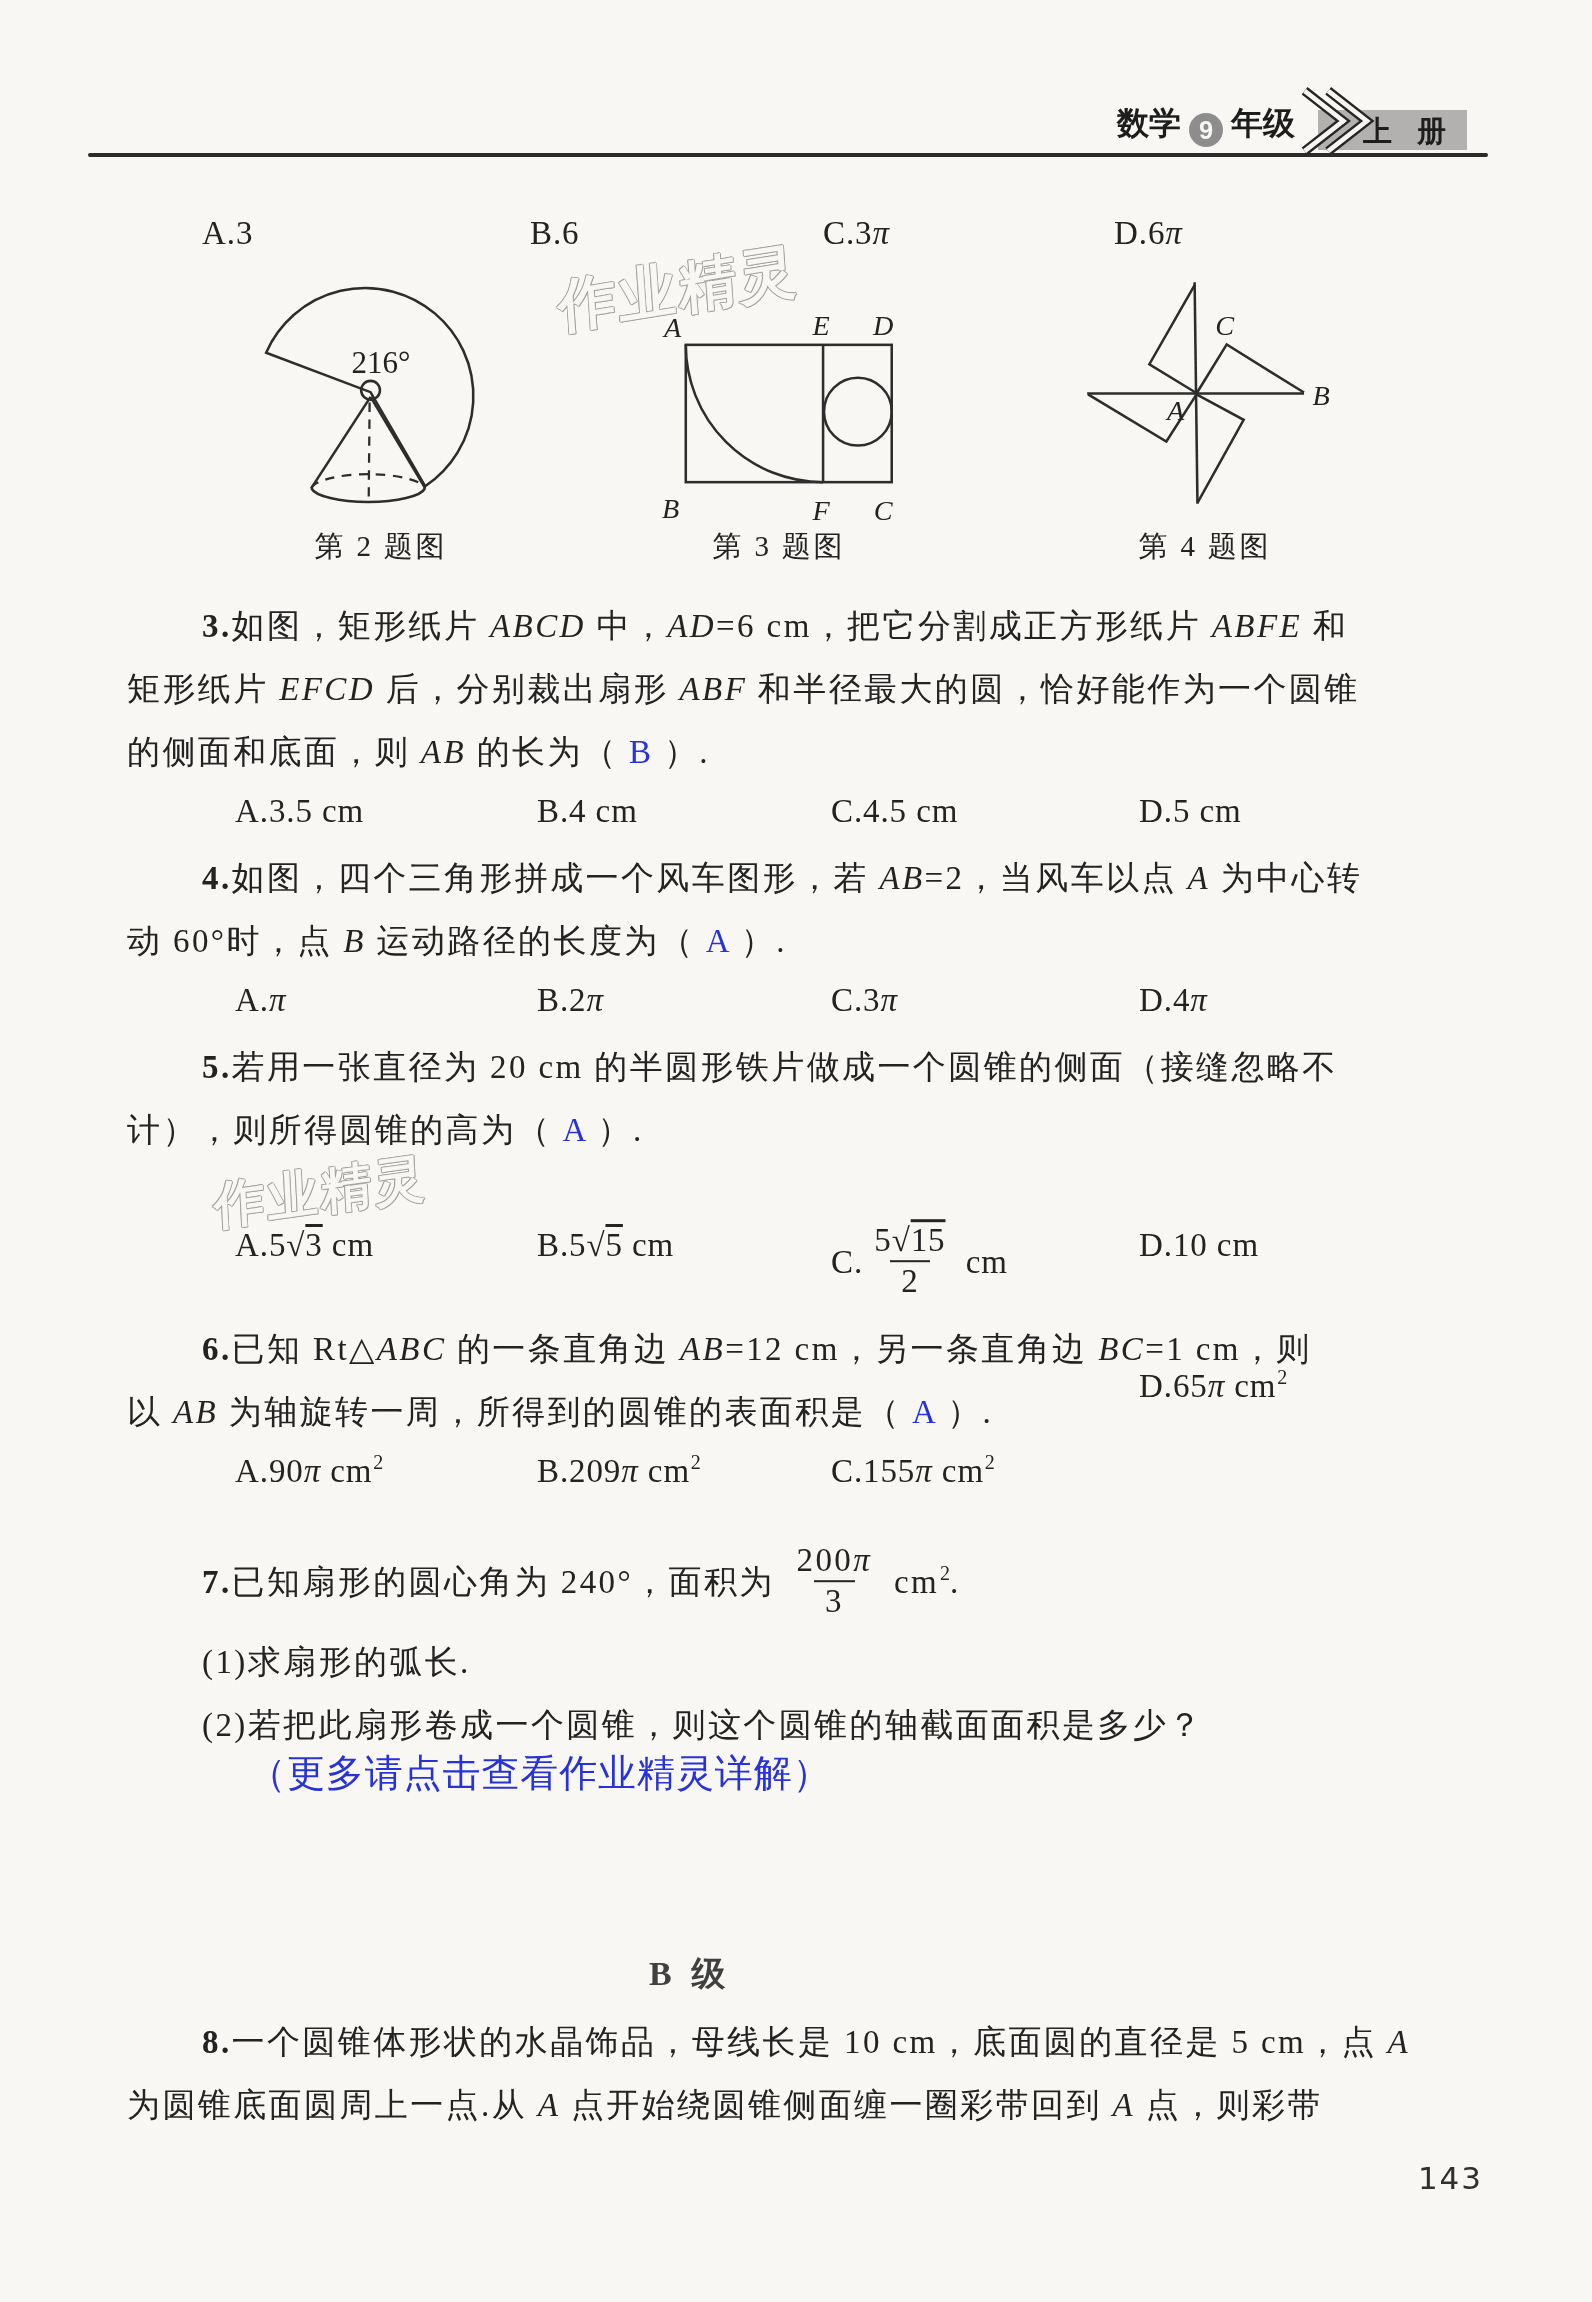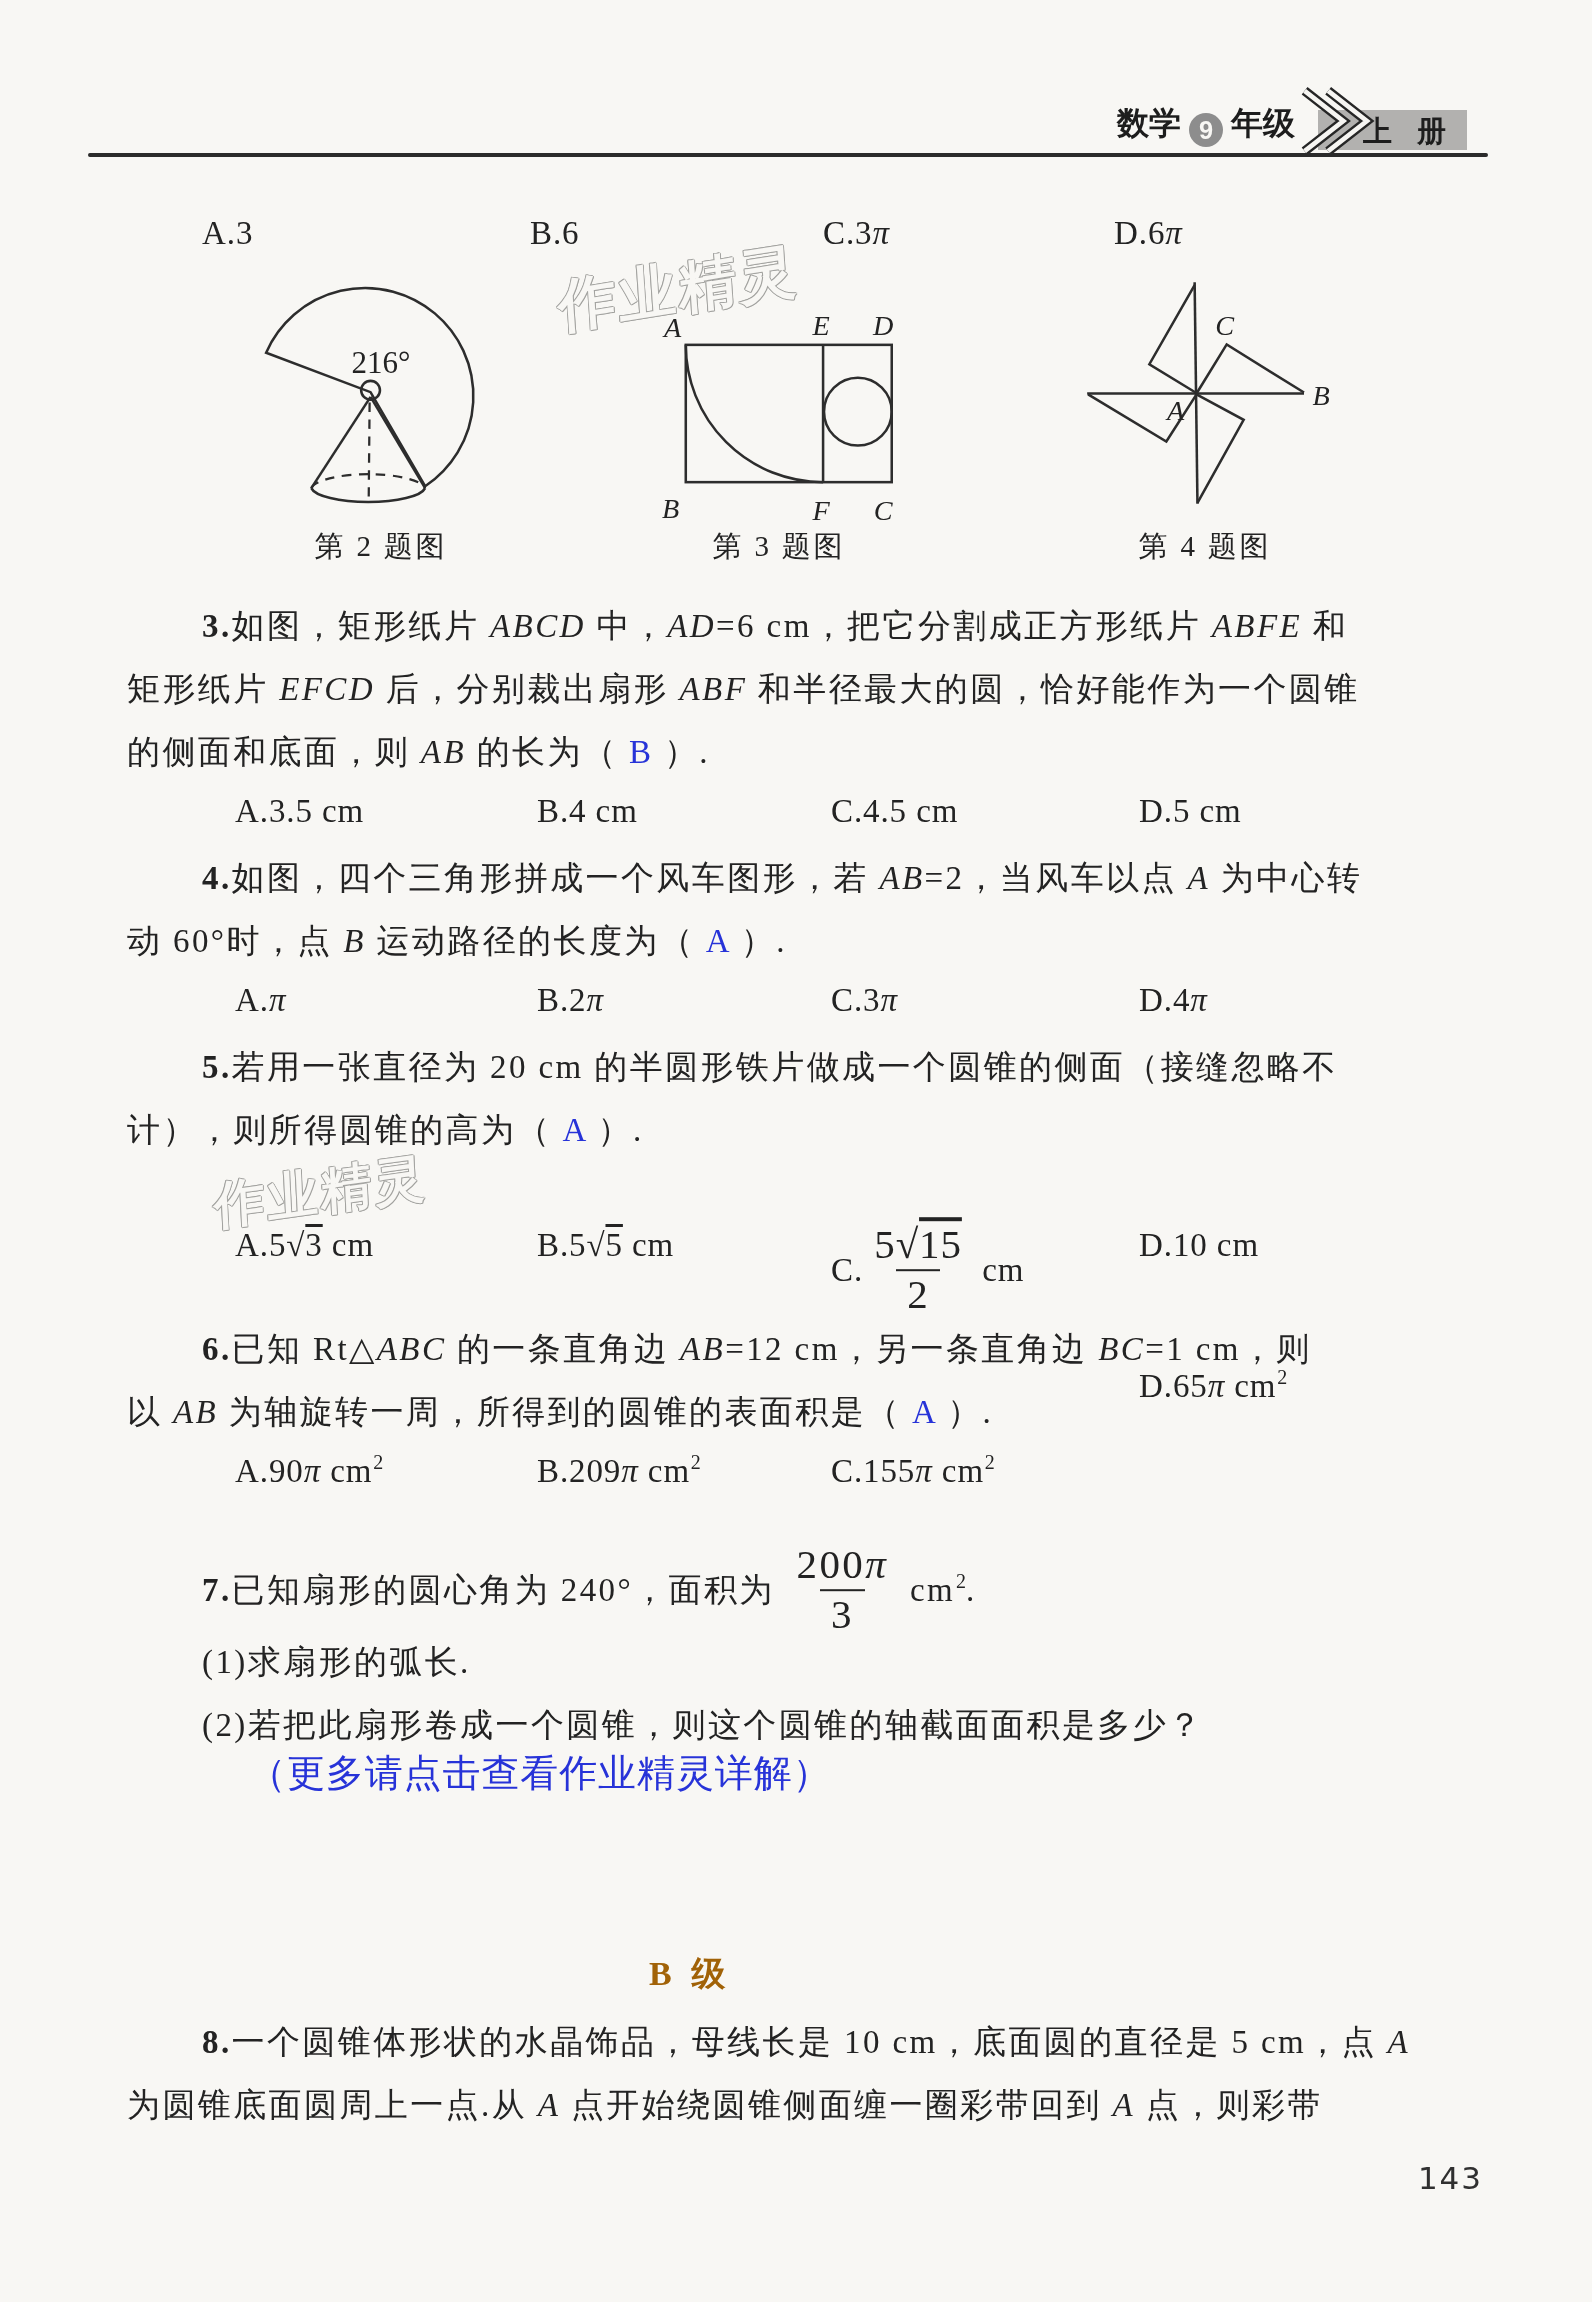--- a/index.html
+++ b/index.html
@@ -29,34 +29,34 @@
   .ind{padding-left:75px;}
   .opt{position:absolute;font-size:33px;letter-spacing:0.9px;white-space:nowrap;color:#232323;}
   .ca{left:235px;} .cb{left:537px;} .cc{left:831px;} .cd{left:1139px;}
   .ca1{left:202px;} .cb1{left:530px;} .cc1{left:823px;} .cd1{left:1114px;}
   .it{font-style:italic;}
   .bd{font-weight:bold;}
   .blue{color:#2733d8;}
   .sup{font-size:20px;position:relative;top:-13px;margin-left:0.9px;letter-spacing:0;}
   .rad{text-decoration:overline;}
   .frac{display:inline-flex;flex-direction:column;align-items:center;vertical-align:middle;
-        margin:0 5.6px;line-height:1.05;font-size:41px;transform:translateY(-3.8px);}
+        margin:0 5.6px;line-height:1.05;font-size:33px;transform:translateY(-3.8px);}
   .frac .num{padding:0 5.6px 2.8px;}
   .frac .den{border-top:2.8px solid #232323;padding:1.9px 11.3px 0;}
   .link-line{font-size:38px;letter-spacing:0.9px;}
   
   .fig{position:absolute;}
   .fig path,.fig line,.fig ellipse,.fig rect,.fig circle,.fig polyline{stroke:#2d2d2d;fill:none;stroke-width:2.7;}
   .fig .dash{stroke-dasharray:10 8;stroke-width:2.4;}
   .fig text{fill:#232323;stroke:none;font-family:"Liberation Serif","DejaVu Serif",serif;}
   .fig .lbl{font-style:italic;font-size:30px;}
   .fig .ang{font-size:33px;}
   .cap{position:absolute;top:527px;width:282px;text-align:center;font-size:29px;letter-spacing:2.8px;color:#232323;}
   .sec-title{position:absolute;left:0;top:1951px;width:1380px;text-align:center;font-size:34px;
-             font-weight:bold;letter-spacing:5.6px;color:#a16207;}
+             font-weight:bold;letter-spacing:5.6px;color:#404040;}
   .pageno{position:absolute;left:1418px;top:2160px;font-family:"DejaVu Sans","Liberation Sans",sans-serif;
           font-size:31px;letter-spacing:1.9px;color:#303030;}
 </style>
 </head>
 <body>
 
 <div class="page">
 
   <div class="hd-txt hd-subject">数学</div>
   <div class="grade-circle">9</div>

